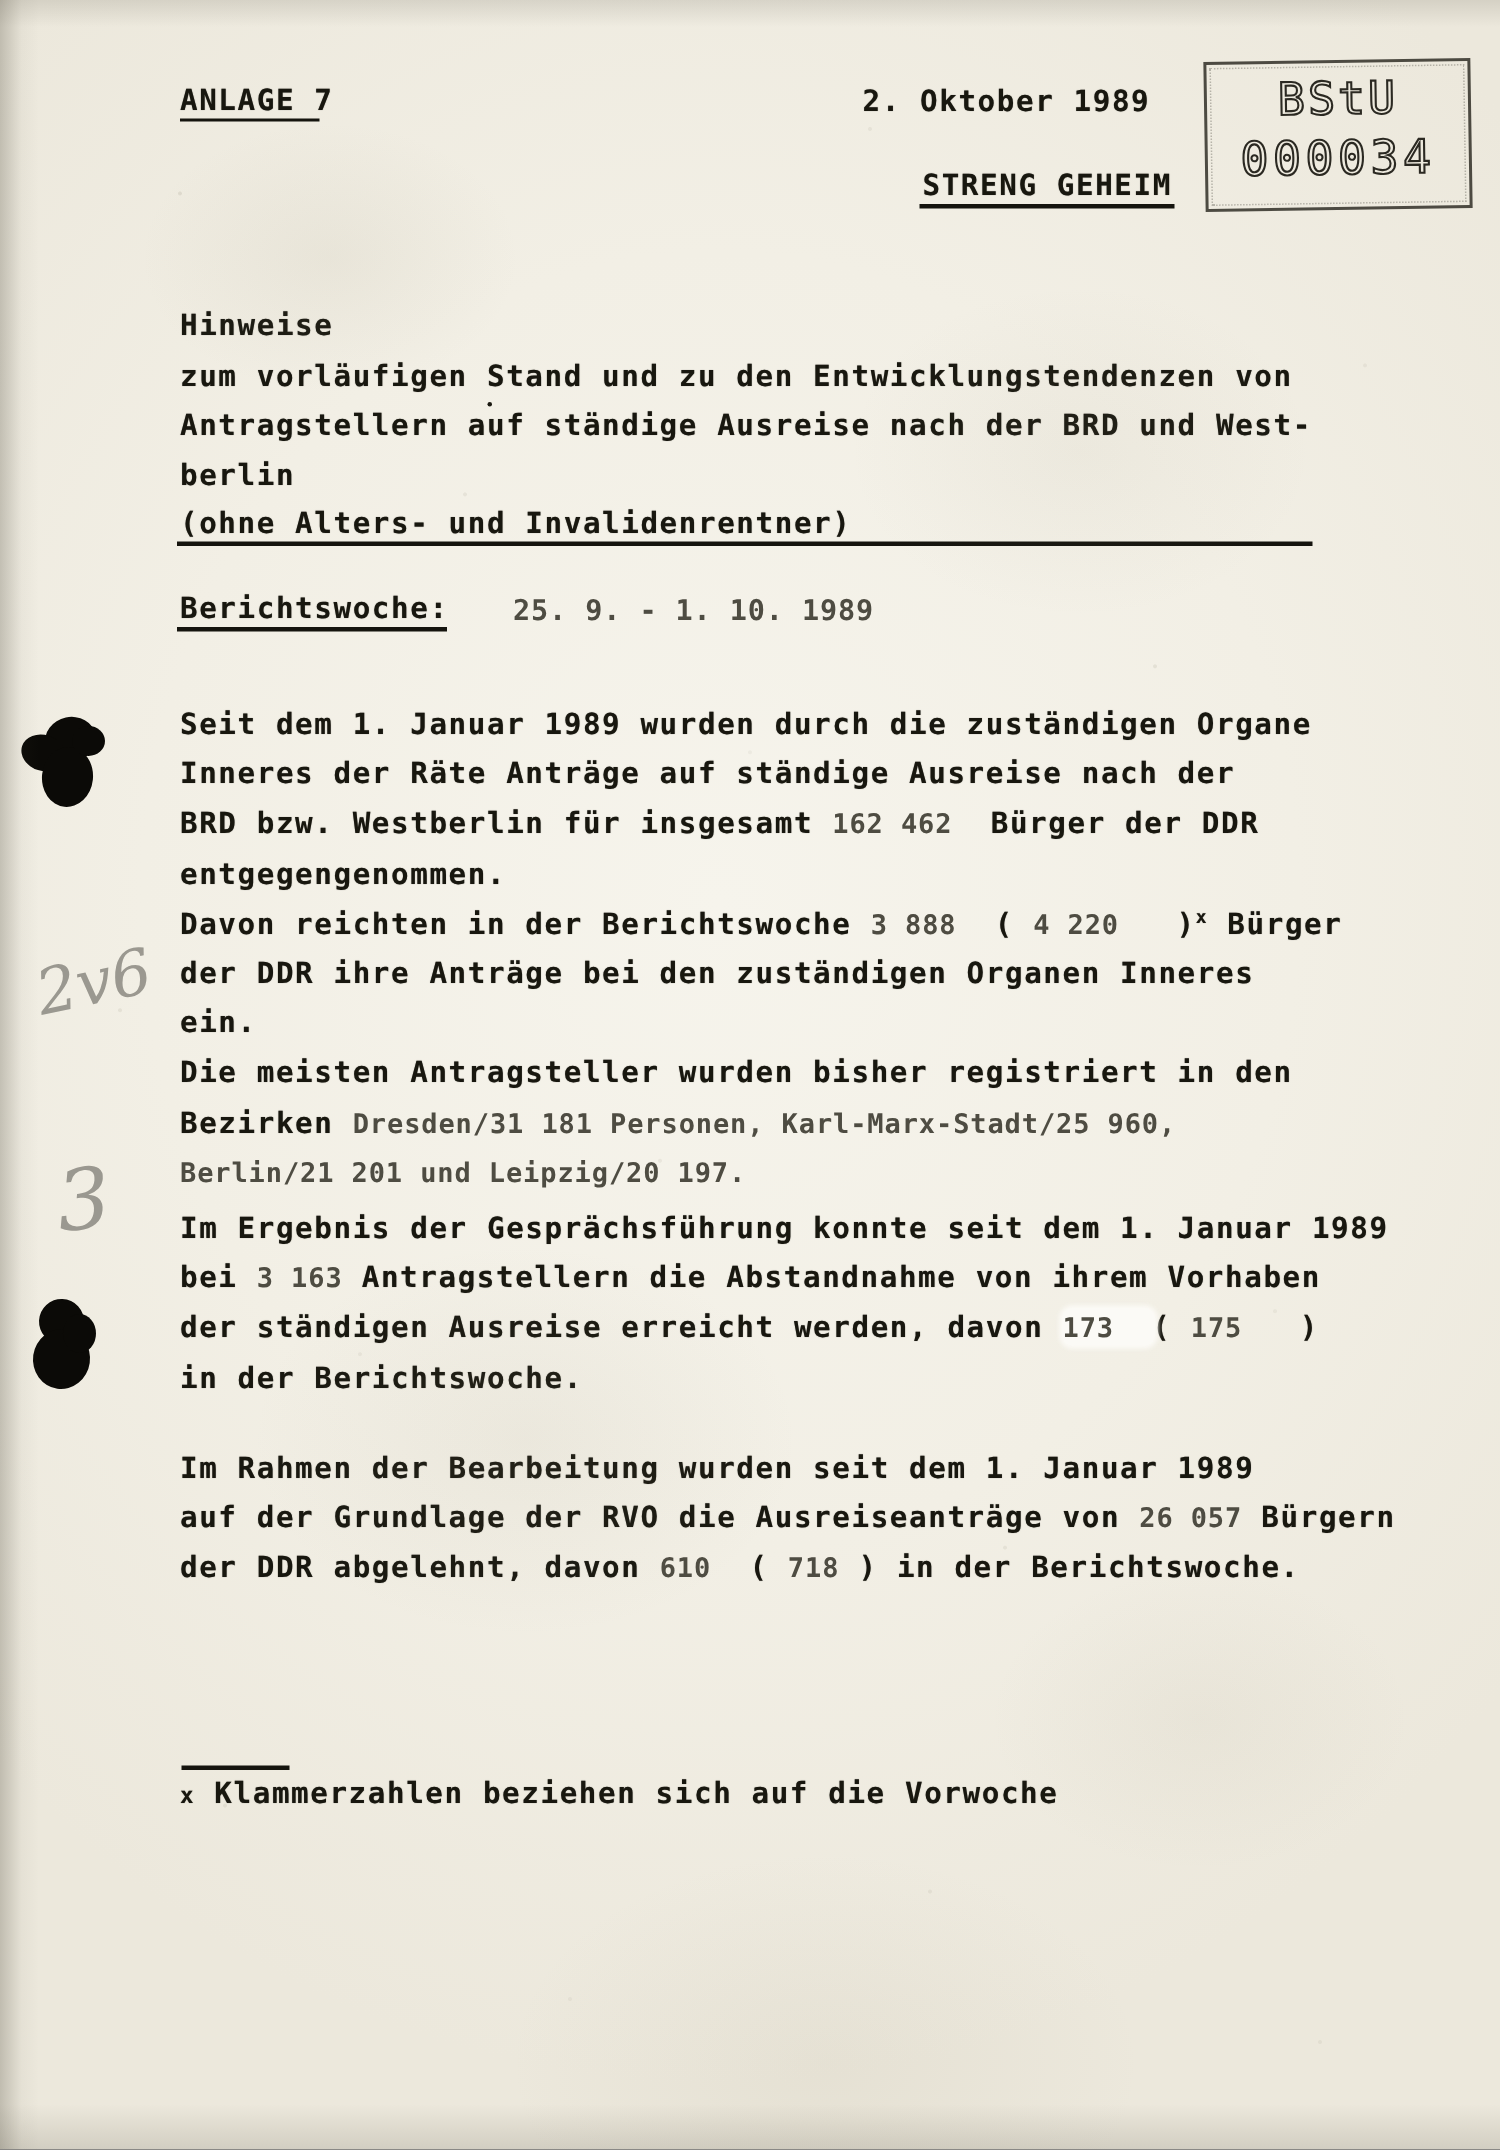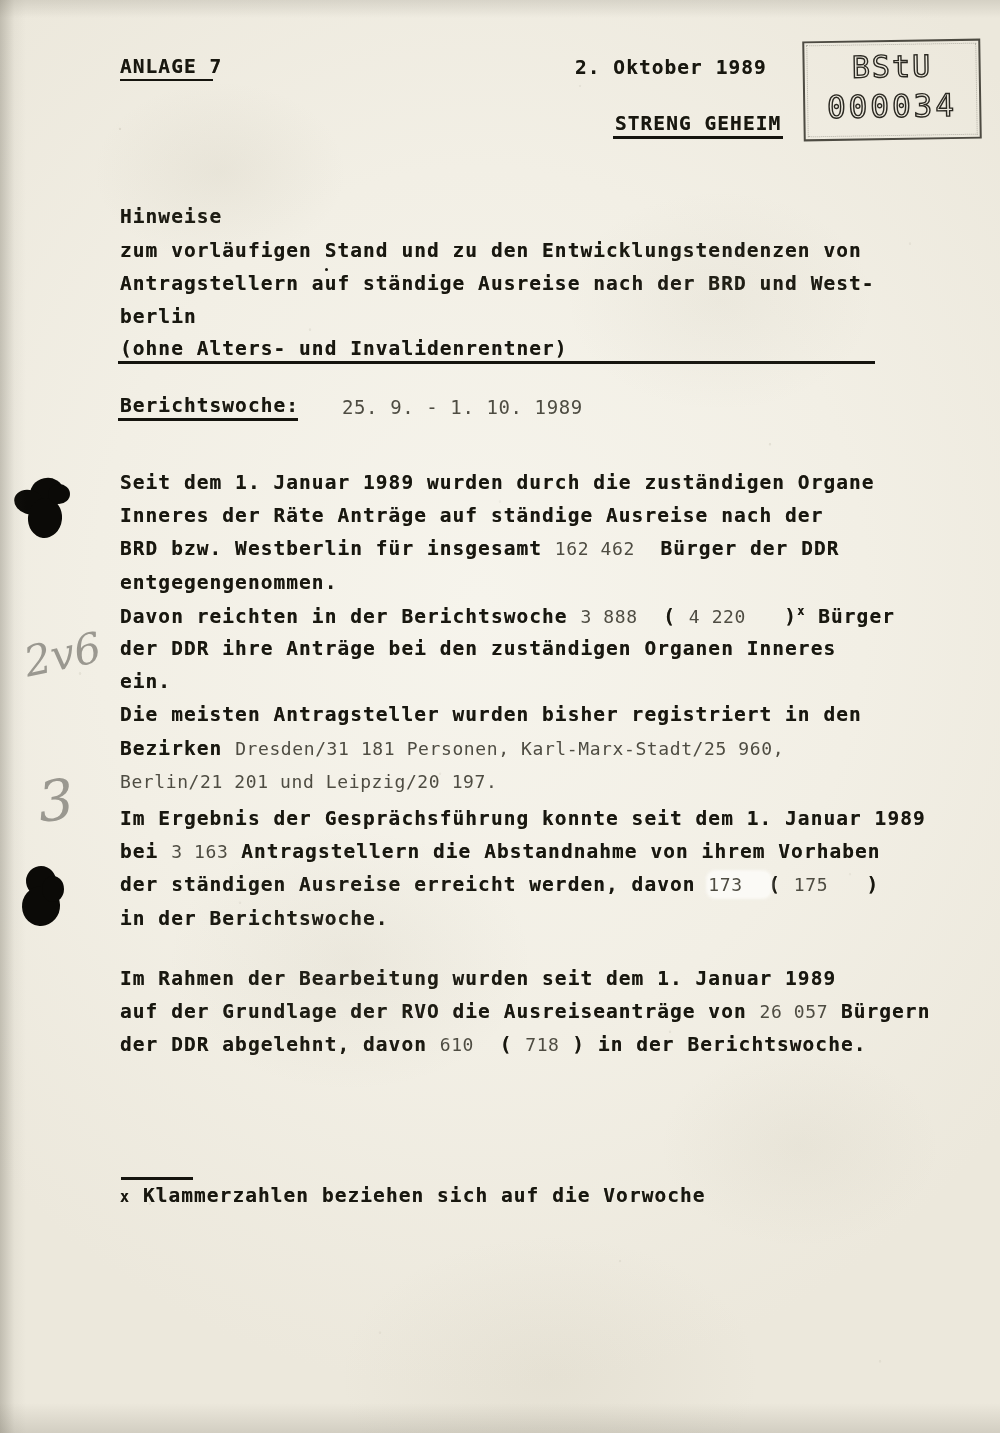--- a/index.html
+++ b/index.html
@@ -77,21 +77,21 @@
     font-size: 19.5px;
     letter-spacing: 1.05px;
     color: #18170f;
     font-weight: 700;
     text-shadow: 0 0 .6px rgba(20,18,12,.55);
   }
 
   
   .num {
     font-family: "DejaVu Sans Mono", "Liberation Mono", monospace;
-    font-weight: 400;
+    font-weight: 700;
     color: #4e4c42;
     letter-spacing: .6px;
     font-size: 18px;
     text-shadow: none;
   }
 
   .ul { position: absolute; background: #15140e; }
 
   .sup {
     font-size: 12px;

